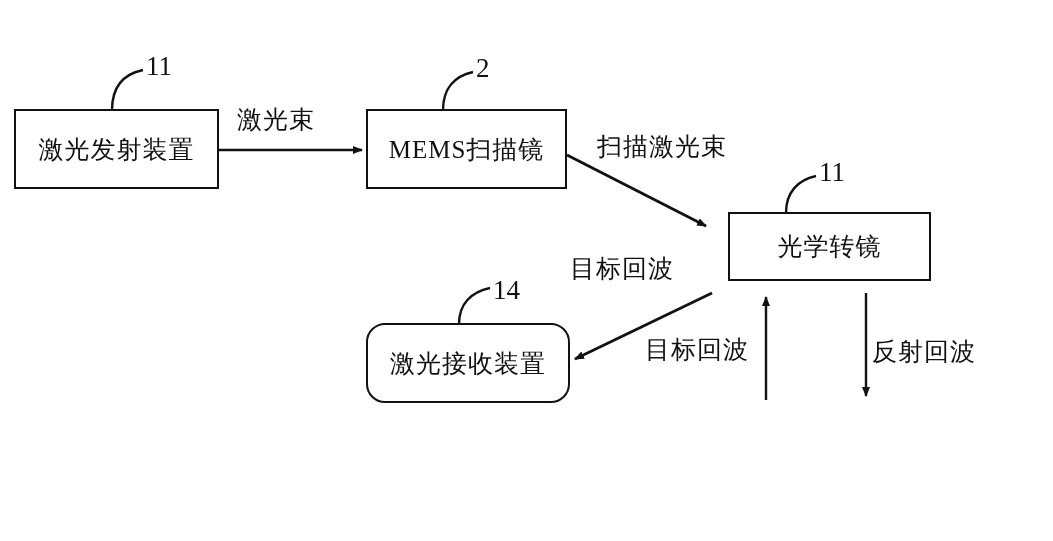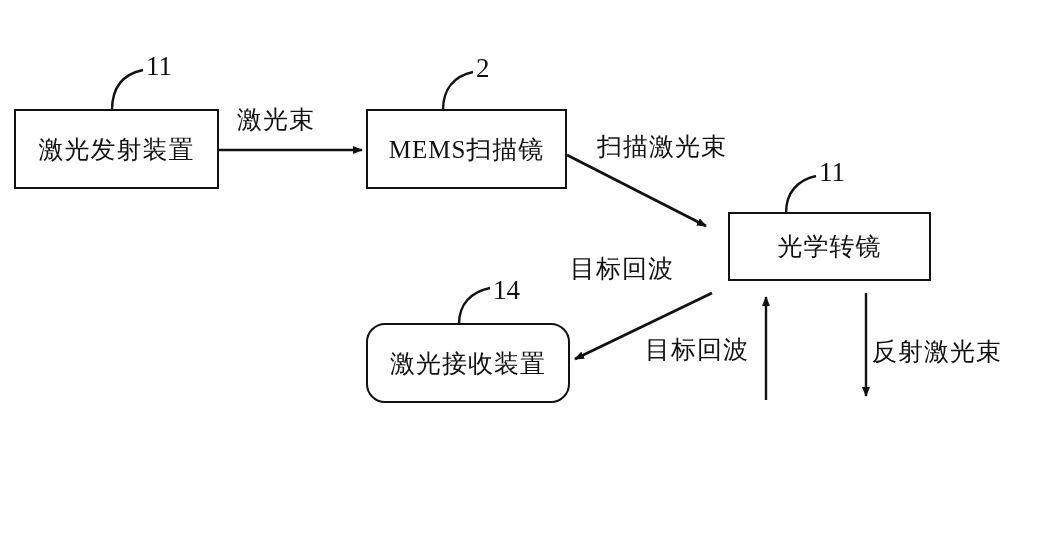--- a/index.html
+++ b/index.html
@@ -109,21 +109,21 @@
 
 
   <div class="edge-label" style="left:237px; top:107px;text-align:center;">激光束</div>
 
   <div class="edge-label" style="left:597px; top:134px;">扫描激光束</div>
 
   <div class="edge-label" style="left:570px; top:256px;">目标回波</div>
 
   <div class="edge-label" style="left:645px; top:337px;">目标回波</div>
 
-  <div class="edge-label" style="left:872px; top:339px;">反射激光束</div>
+  <div class="edge-label" style="left:872px; top:339px;">反射回波</div>
 
   <div class="ref-number" style="left:146px; top:53px;text-align:center;">11</div>
 
   <div class="ref-number" style="left:476px; top:55px;">2</div>
 
   <div class="ref-number" style="left:819px; top:159px;">11</div>
 
   <div class="ref-number" style="left:493px; top:277px;">14</div>
 
 </div>

